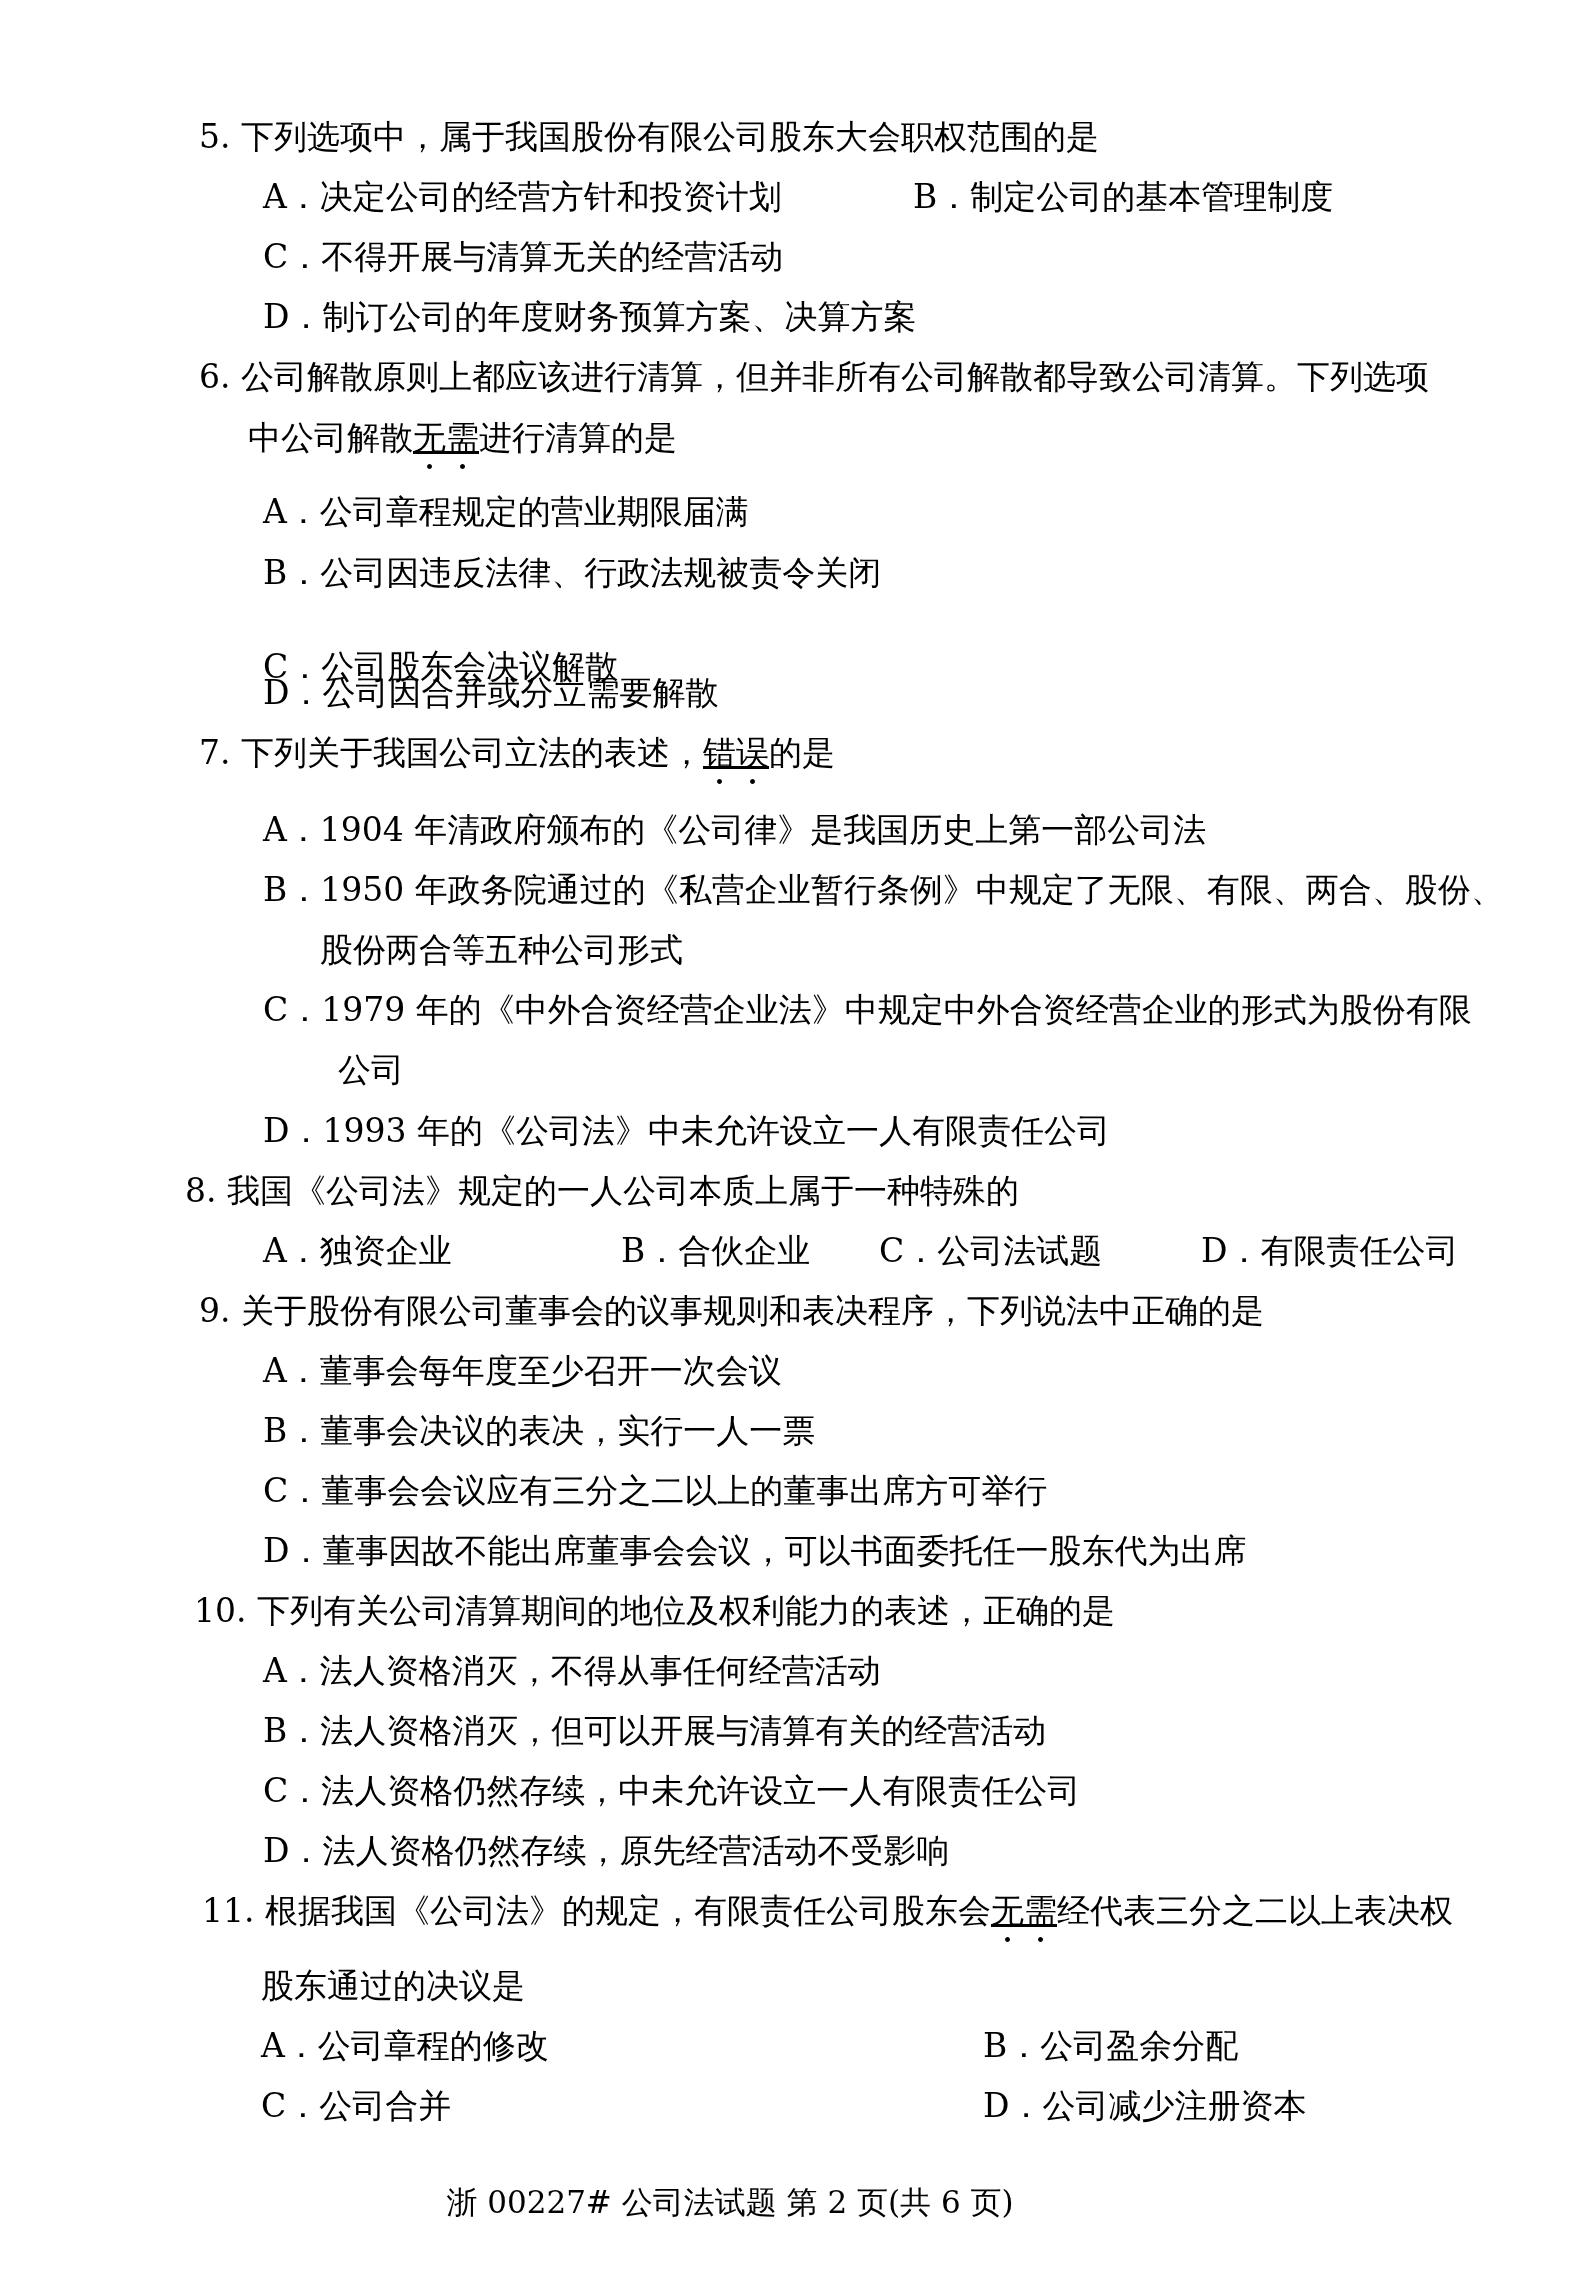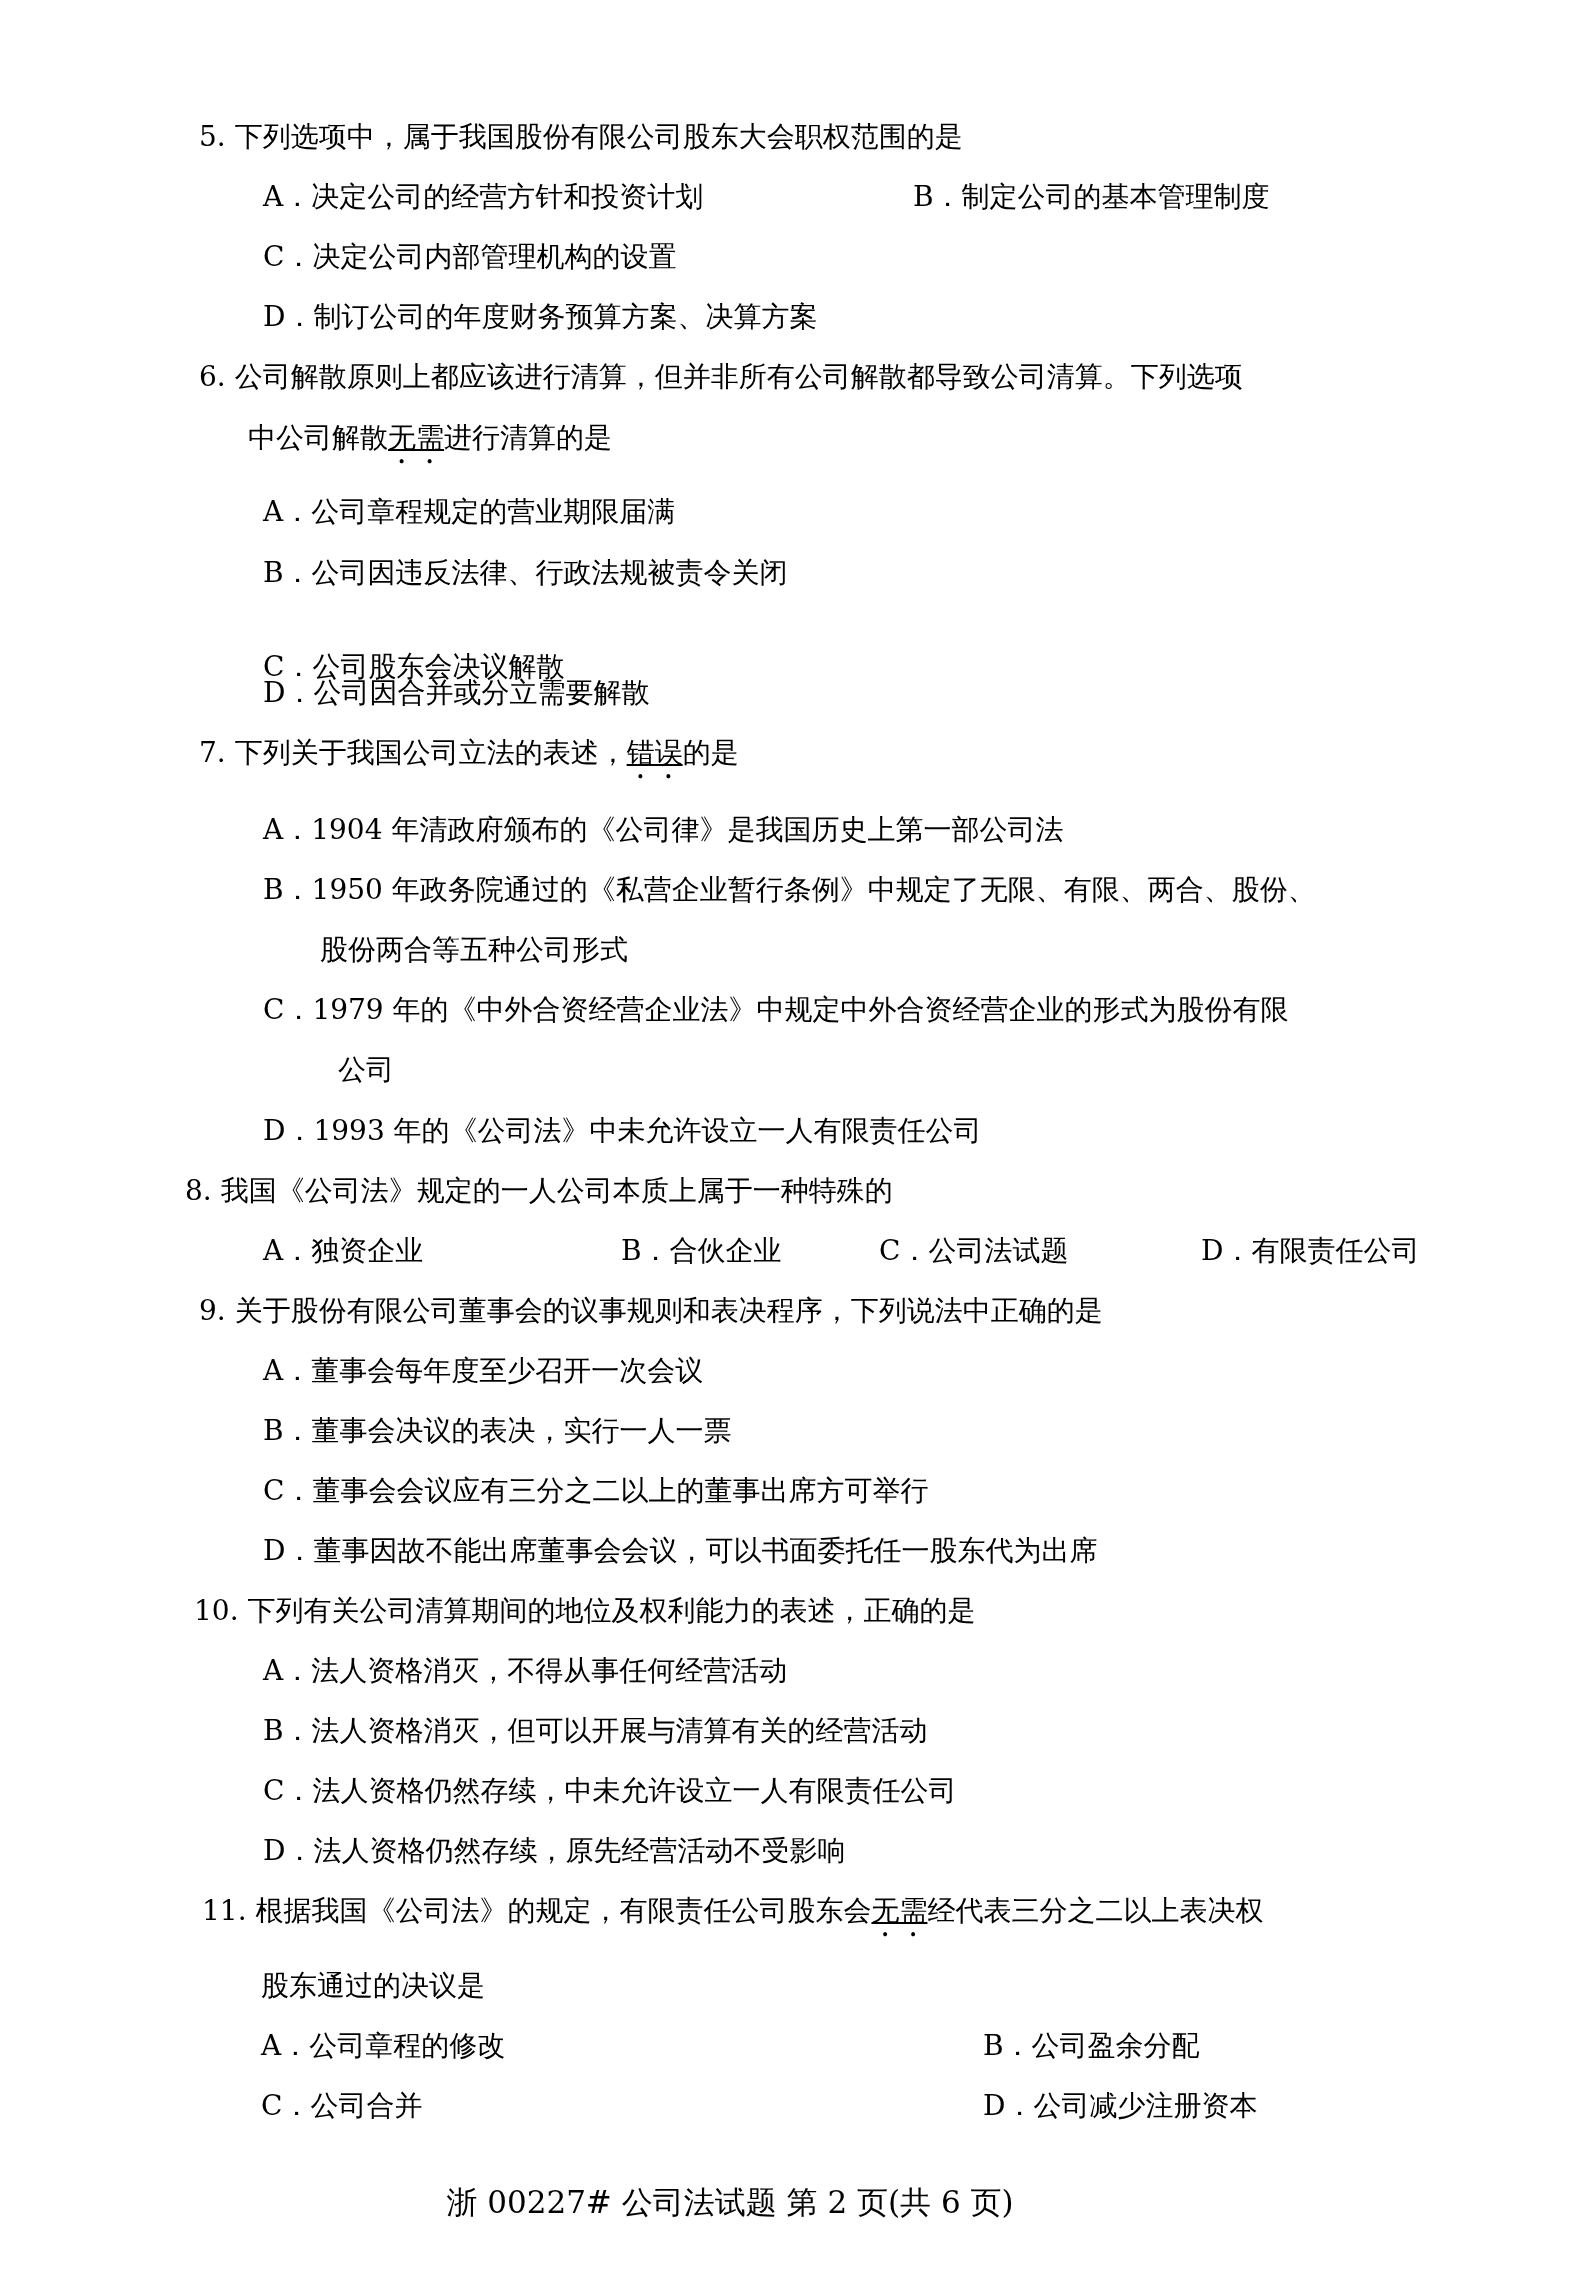--- a/index.html
+++ b/index.html
@@ -1,28 +1,28 @@
 <!DOCTYPE html>
 <html style="font-size:8px"><head>
 <meta charset="utf-8">
 <style>
   html,body{margin:0;padding:0;background:#fff;}
   body{width:1597px;height:2295px;position:relative;overflow:hidden;
        font-family:"DejaVu Serif","Liberation Serif",serif;color:#000;}
-  .line{position:absolute;white-space:nowrap;font-size:28px;line-height:40px;}
+  .line{position:absolute;white-space:nowrap;font-size:33px;line-height:40px;}
   .emph{text-emphasis:dot;-webkit-text-emphasis:dot;text-emphasis-position:under;text-decoration:underline;-webkit-text-emphasis-position:under;}
   .footer{position:absolute;left:0;width:1460px;text-align:center;top:2182px;font-size:31px;line-height:40px;}
 </style>
 </head>
 <body>
 
 <div class="line" style="left:199px;top:117px"><span>5.</span> <span>下列选项中，属于我国股份有限公司股东大会职权范围的是</span></div>
 <div class="line" style="left:263px;top:177px">A．决定公司的经营方针和投资计划</div>
 <div class="line" style="left:913px;top:177px">B．制定公司的基本管理制度</div>
-<div class="line" style="left:263px;top:237px">C．决定公司内部管理机构的设置</div>
+<div class="line" style="left:263px;top:237px">C．不得开展与清算无关的经营活动</div>
 <div class="line" style="left:263px;top:297px">D．制订公司的年度财务预算方案、决算方案</div>
 
 <div class="line" style="left:199px;top:357px"><span>6.</span> <span>公司解散原则上都应该进行清算，但并非所有公司解散都导致公司清算。下列选项</span></div>
 <div class="line" style="left:248px;top:418px"><span>中公司解散</span><span class="emph">无需</span><span>进行清算的是</span></div>
 <div class="line" style="left:263px;top:492px">A．公司章程规定的营业期限届满</div>
 <div class="line" style="left:263px;top:553px">B．公司因违反法律、行政法规被责令关闭</div>
 <div class="line" style="left:263px;top:647px">C．公司股东会决议解散</div>
 <div class="line" style="left:263px;top:673px">D．公司因合并或分立需要解散</div>
 
 <div class="line" style="left:199px;top:733px"><span>7.</span> <span>下列关于我国公司立法的表述，</span><span class="emph">错误</span><span>的是</span></div>

